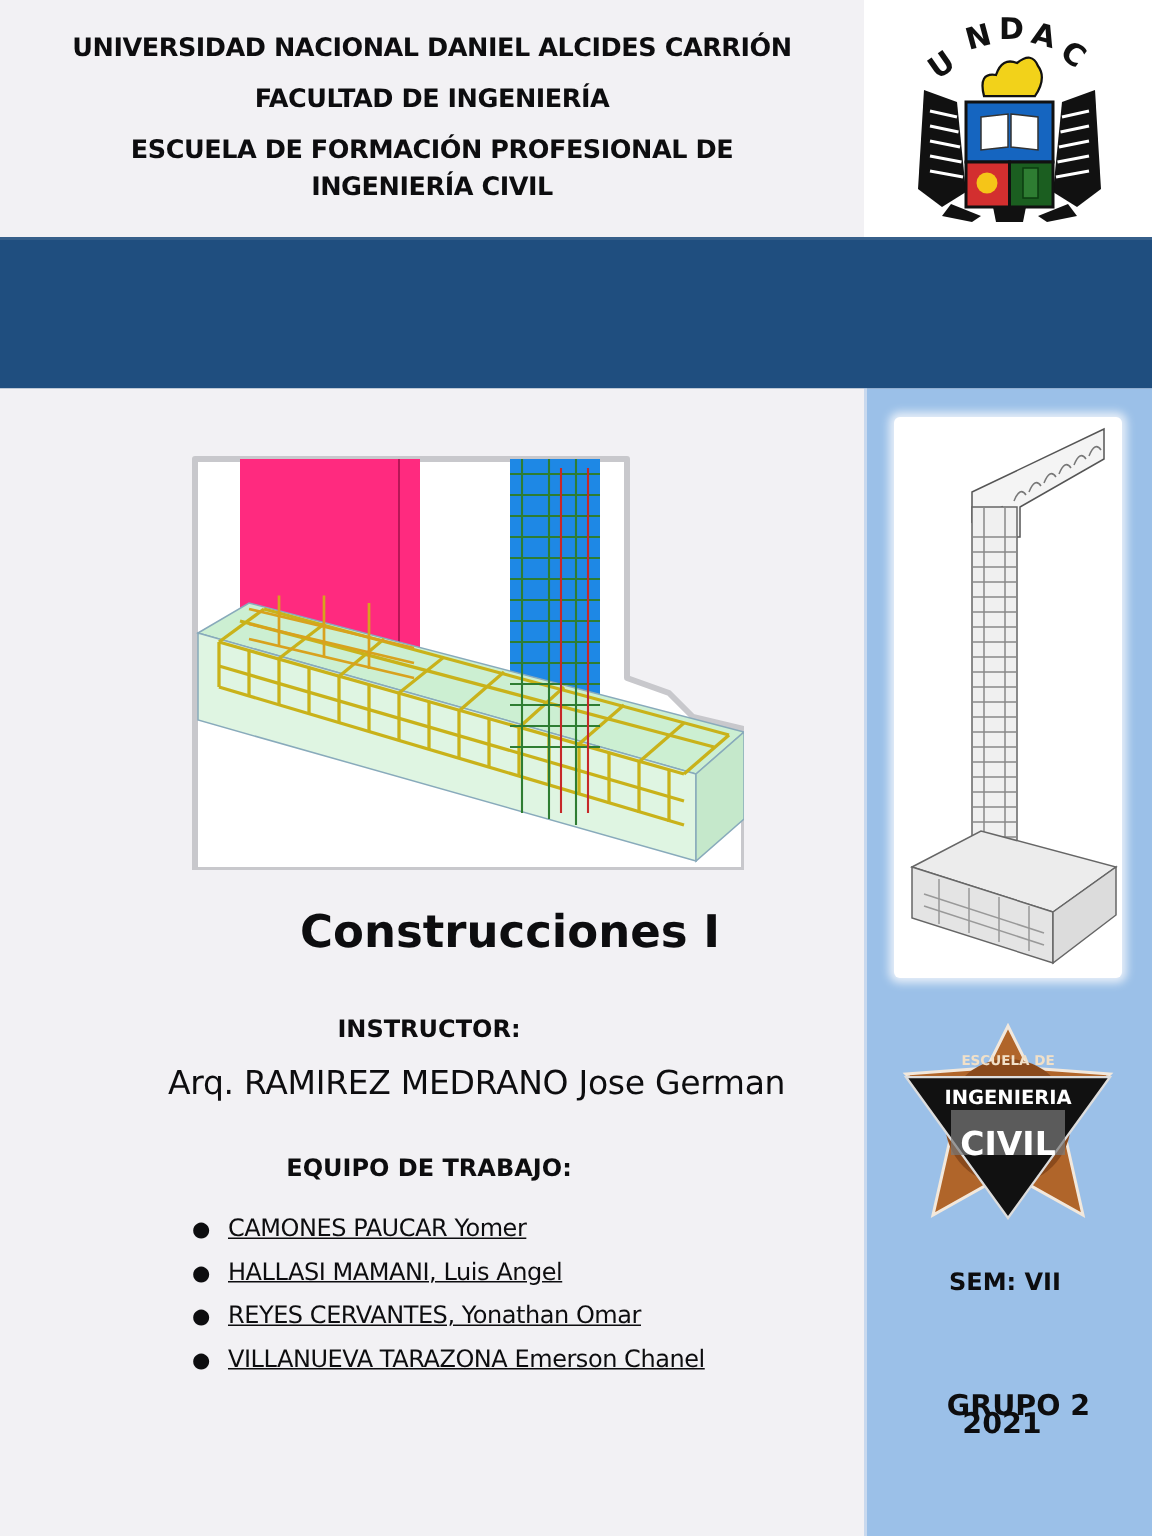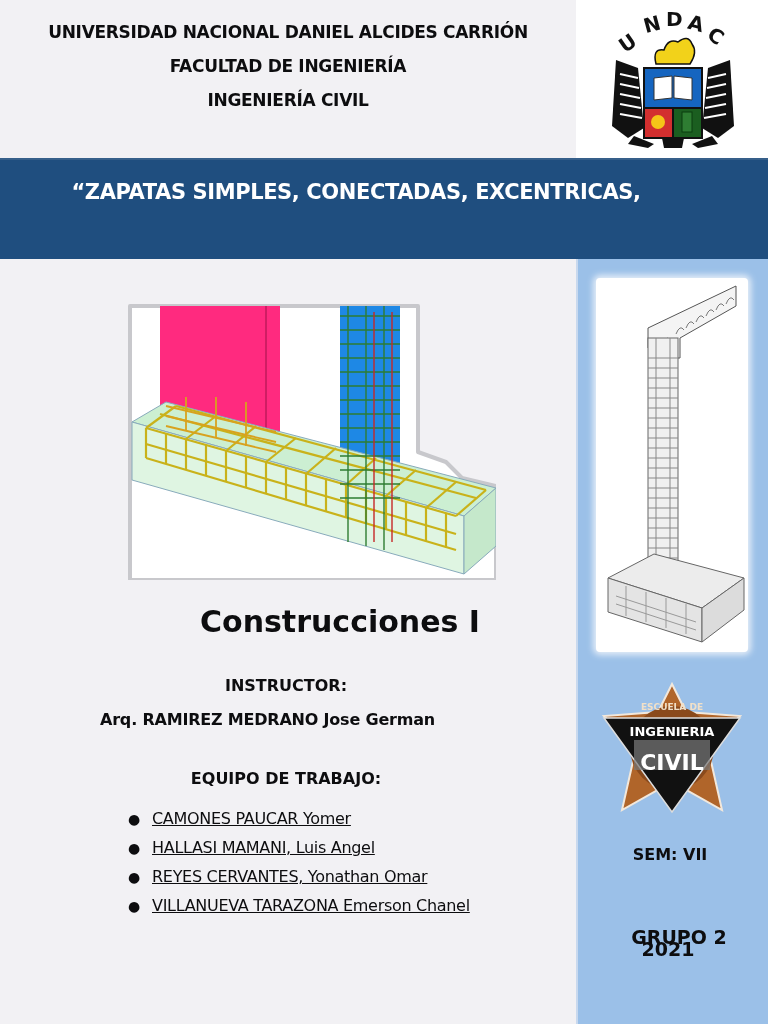--- a/index.html
+++ b/index.html
@@ -17,40 +17,41 @@
     .title-band { position: absolute; left: 0; top: 158px; width: 768px; height: 101px; background: #1f4e7f; border-top: 2px solid #365f8a; }
     .title-band .t { position: absolute; left: 0; width: 712px; text-align: center; color: #fff; font-weight: bold; font-size: 21px; line-height: 33px; top: 16px; letter-spacing: -0.4px; }
 
     .main { position: absolute; left: 0; top: 259px; width: 576px; height: 765px; background: #f2f1f4; }
     .side { position: absolute; left: 576px; top: 259px; width: 192px; height: 765px; background: #9bc0e8; border-left: 2px solid #c9d9ee; }
 
     .hero { position: absolute; left: 126px; top: 302px; width: 370px; height: 278px; }
 
     .course { position: absolute; left: 0; width: 680px; top: 604px; text-align: center; font-size: 30px; font-weight: bold; }
     .lbl-instructor { position: absolute; left: 0; width: 572px; top: 676px; text-align: center; font-size: 16px; font-weight: bold; }
-    .instructor-name { position: absolute; left: 100px; top: 710px; font-size: 16px; letter-spacing: -0.2px; font-weight: bold; }
+    .instructor-name { position: absolute; left: 112px; top: 710px; font-size: 22px; letter-spacing: -0.2px; }
     .lbl-team { position: absolute; left: 0; width: 572px; top: 769px; text-align: center; font-size: 16px; font-weight: bold; }
     .team { position: absolute; left: 128px; top: 808px; list-style: none; text-decoration: underline; }
     .team li { font-size: 16px; height: 29px; line-height: 22px; letter-spacing: -0.3px; }
     .team li .b { display: inline-block; width: 24px; font-size: 14px; }
 
     .column-img { position: absolute; left: 596px; top: 278px; width: 152px; height: 374px; background: #ffffff; box-shadow: 0 0 6px 3px #e6eef8; border-radius: 4px; }
     .emblem { position: absolute; left: 600px; top: 682px; }
 
     .sem { position: absolute; left: 576px; width: 192px; top: 845px; text-align: center; font-weight: bold; font-size: 16px; padding-right: 4px; }
     .grupo { position: absolute; left: 576px; width: 192px; top: 926px; text-align: center; font-weight: bold; font-size: 19px; padding-left: 14px; }
     .year { position: absolute; left: 576px; width: 184px; top: 938px; text-align: center; font-weight: bold; font-size: 19px; }
   </style>
 </head>
 <body>
 
 <div class="header">
   <div class="l1">UNIVERSIDAD NACIONAL DANIEL ALCIDES CARRIÓN</div>
   <div class="l2">FACULTAD DE INGENIERÍA</div>
   <div class="l3">
+    <div>ESCUELA DE FORMACIÓN PROFESIONAL DE</div>
     <div>INGENIERÍA CIVIL</div>
   </div>
 </div>
 
 <div class="logo-box">
   <svg width="150" height="142" viewBox="0 0 150 142">
 
     <g font-family="DejaVu Sans, sans-serif" font-weight="bold" font-size="20" fill="#111">
       <text x="22" y="42" transform="rotate(-35 30 36)">U</text>
       <text x="46" y="24" transform="rotate(-15 52 18)">N</text>
@@ -85,21 +86,20 @@
     <rect x="84" y="104" width="10" height="20" fill="#2e7d32" stroke="#0b3d0f"></rect>
 
     <path d="M36 128 L56 136 L50 140 L30 136 Z" fill="#111"></path>
     <path d="M114 128 L94 136 L100 140 L120 136 Z" fill="#111"></path>
     <path d="M64 130 L86 130 L84 140 L66 140 Z" fill="#111"></path>
   </svg>
 </div>
 
 <div class="title-band">
   <div class="t">
-    <div>“ZAPATAS SIMPLES, CONECTADAS, EXCENTRICAS,</div>
   </div>
 </div>
 
 <div class="main"></div>
 <div class="side"></div>
 
 <div class="hero">
   <svg width="370" height="278" viewBox="0 0 370 278">
     <path d="M4 4 L292 4 L292 150 L320 160 L336 176 L370 184 L370 278 L4 278 Z" fill="#ffffff" stroke="#c8c8cc" stroke-width="4" stroke-linejoin="round"></path>
 

